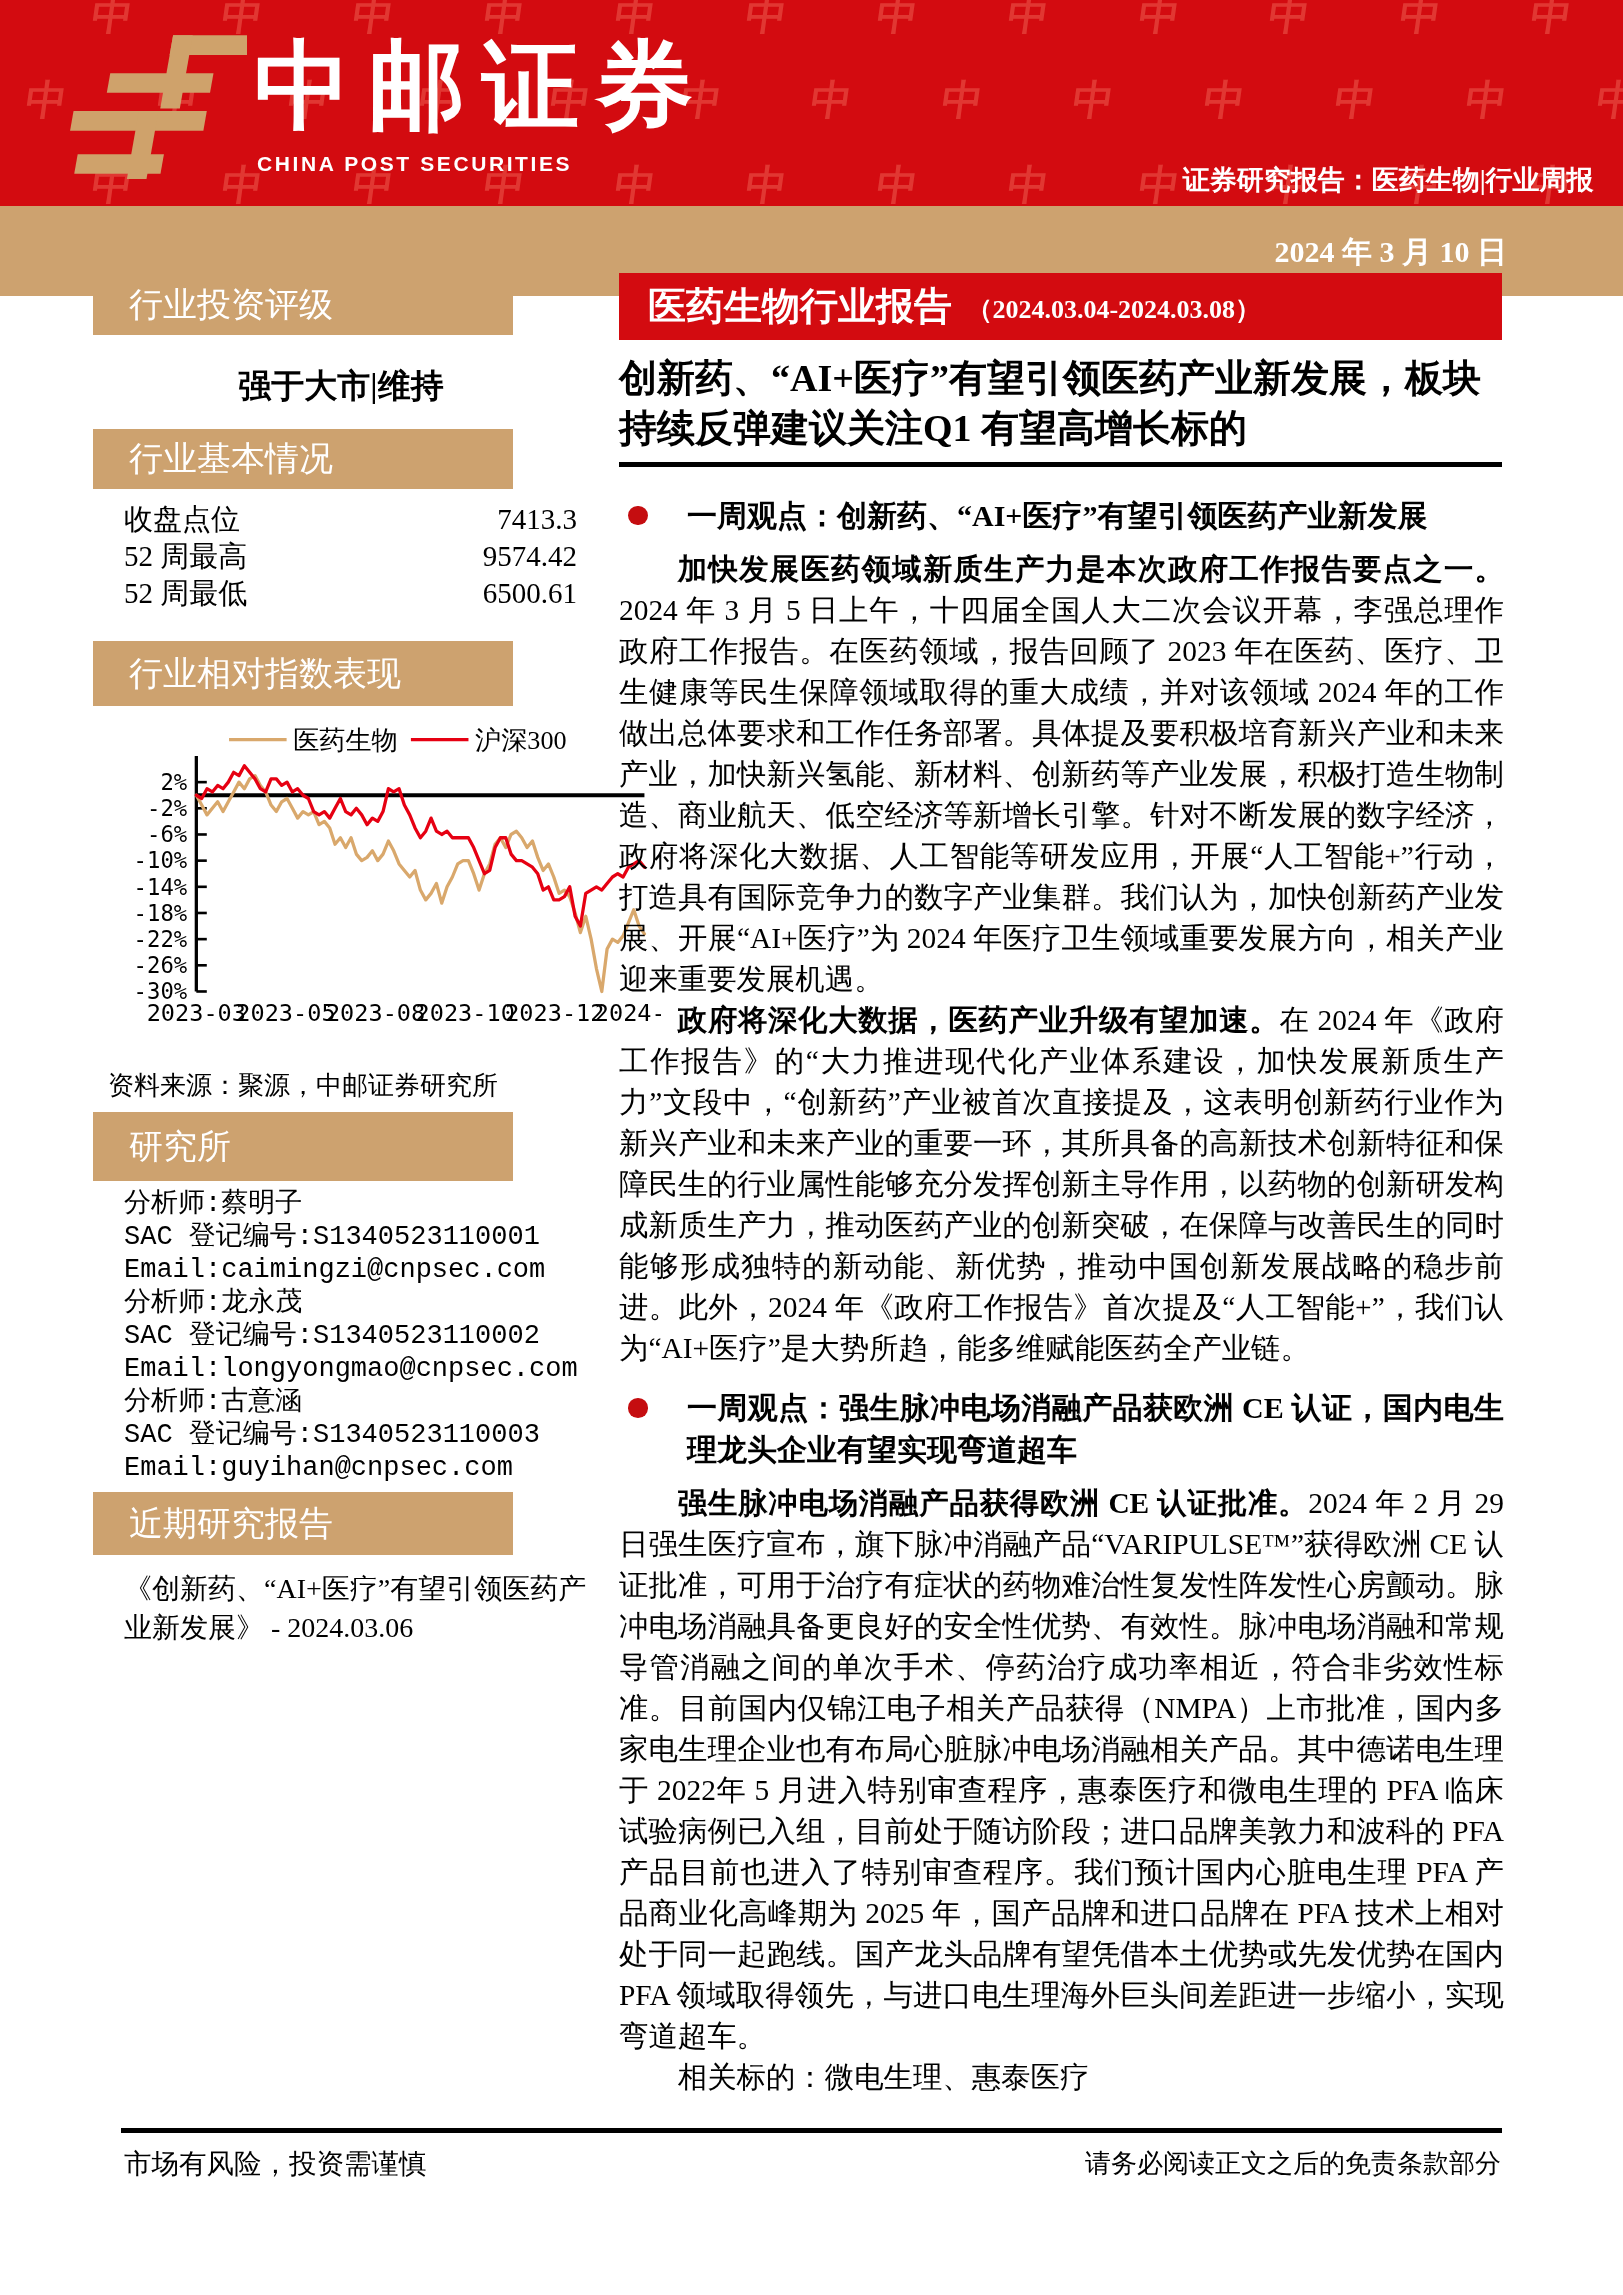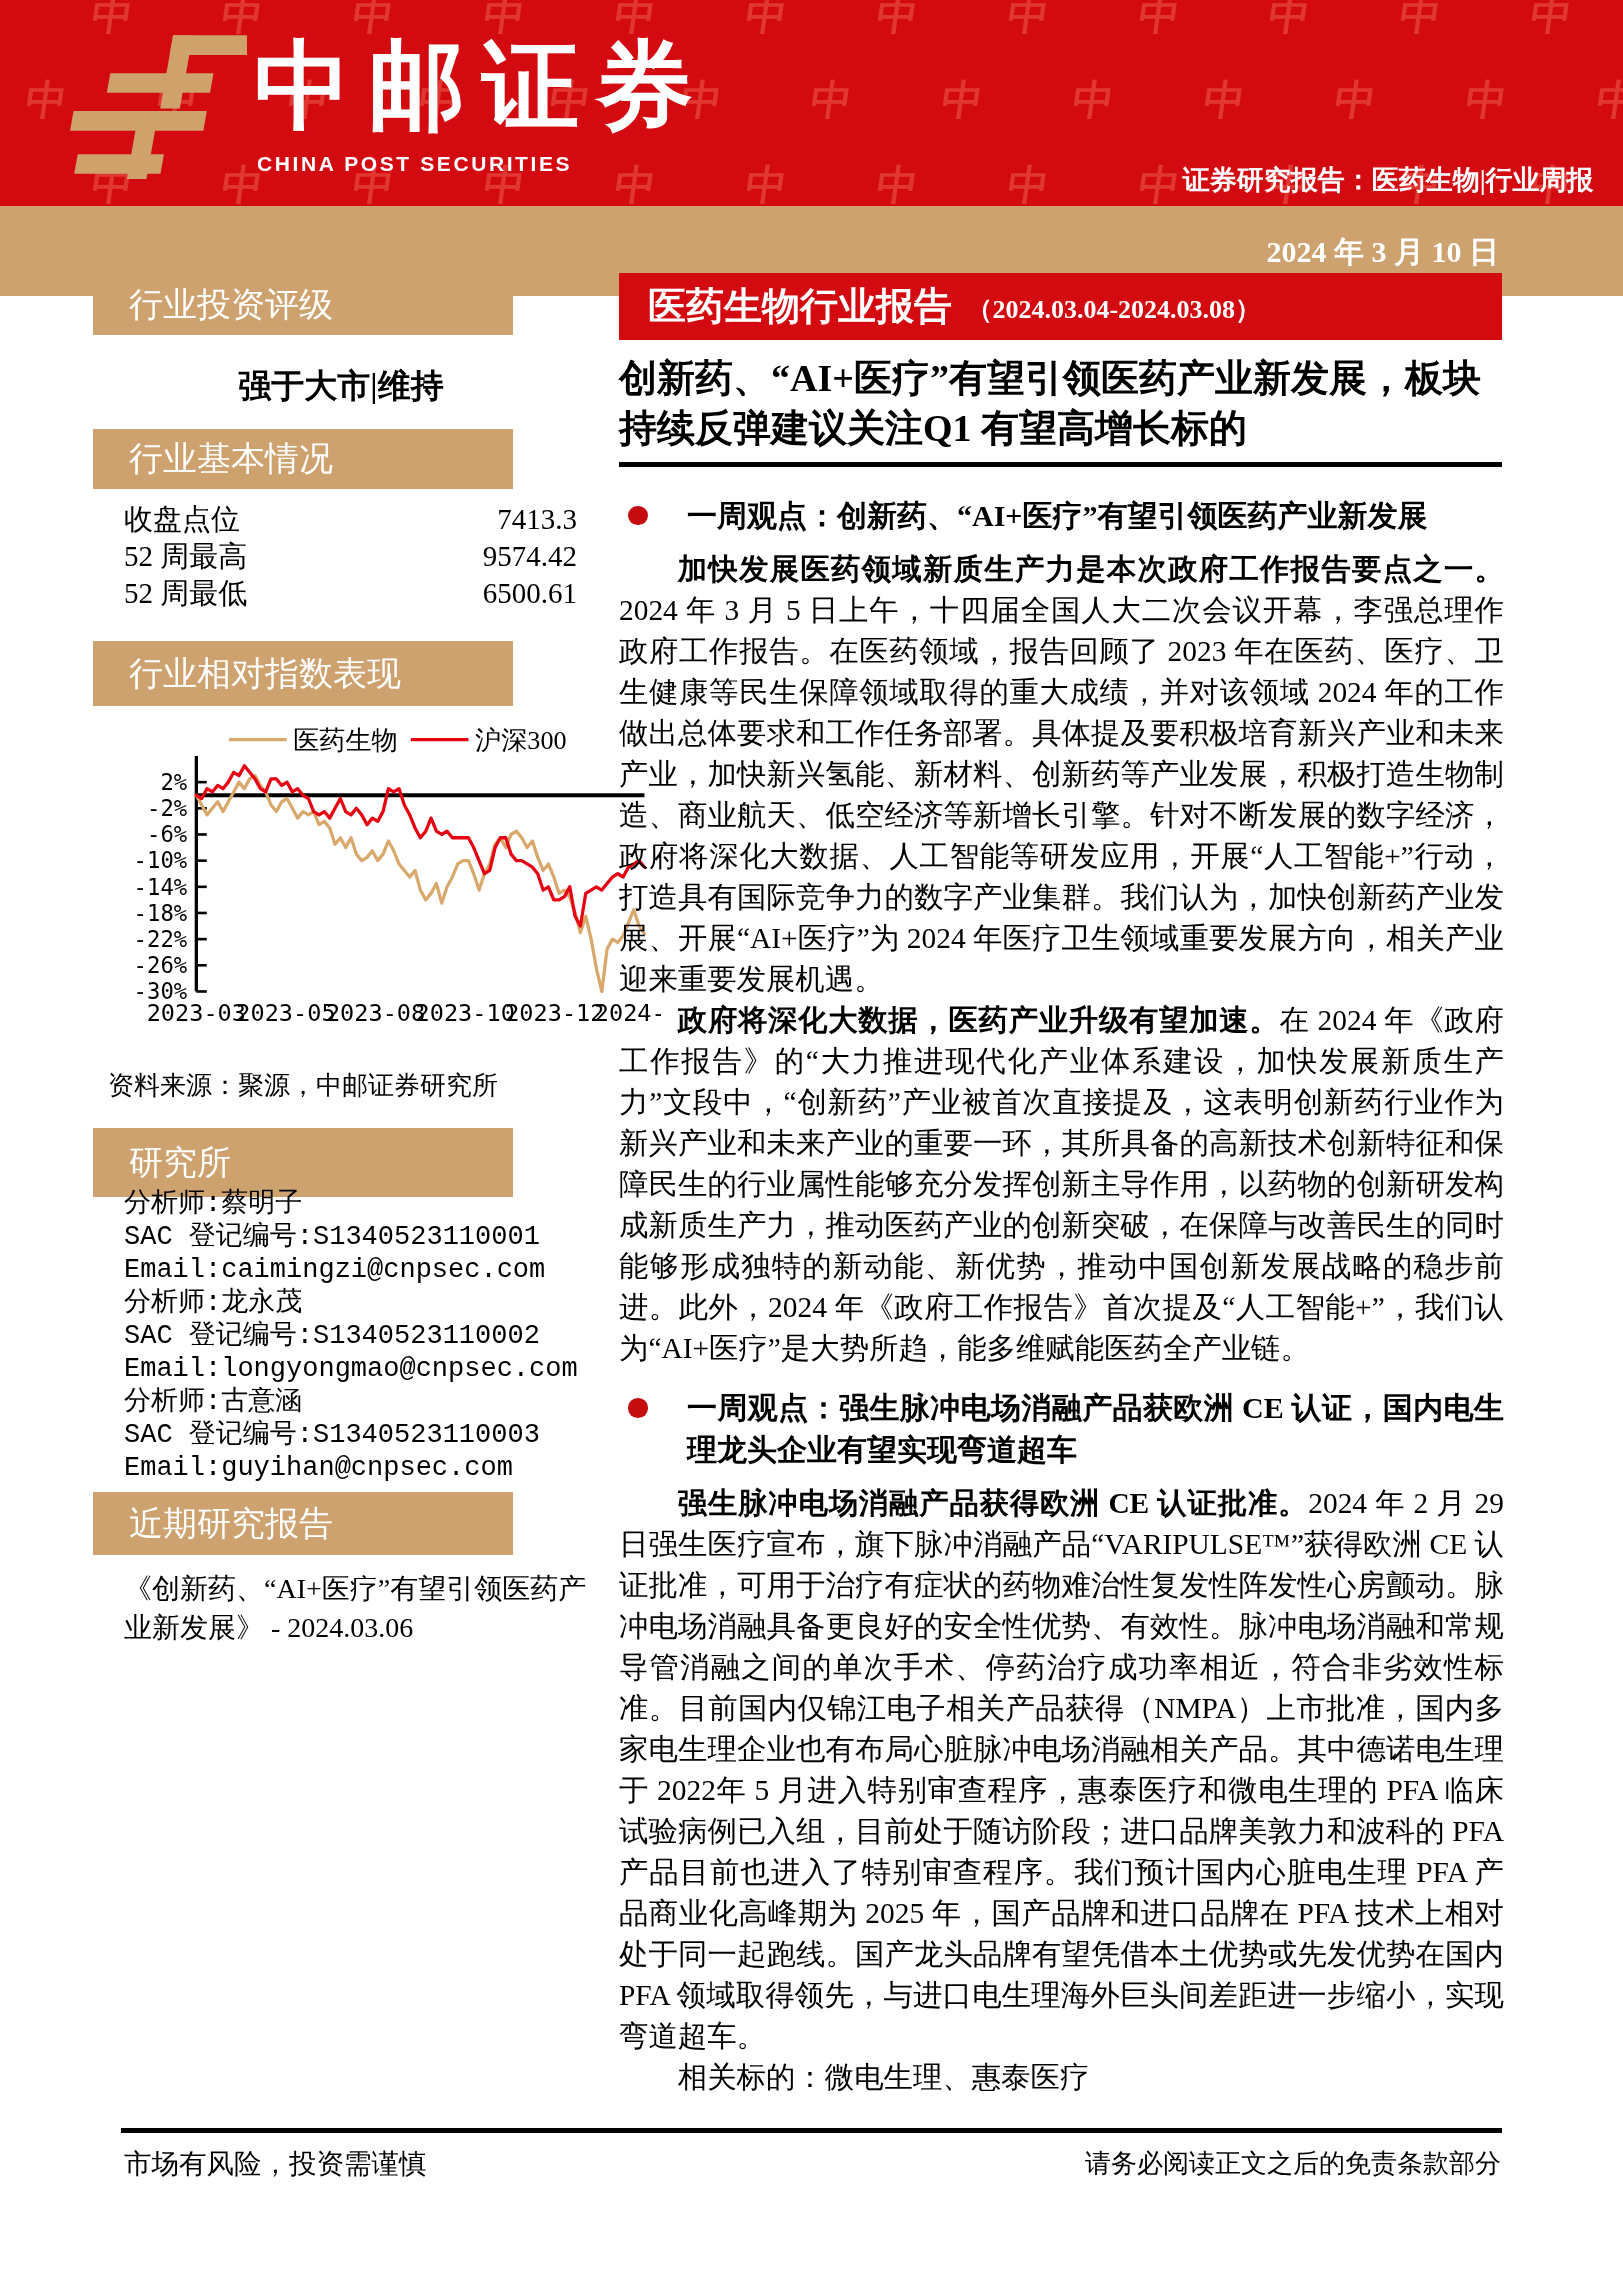--- a/index.html
+++ b/index.html
@@ -10,21 +10,21 @@
   
   .red-banner{position:absolute;left:0;top:0;width:1623px;height:206px;background:#d30b10;overflow:hidden;}
   #wm span{position:absolute;font-size:41px;font-weight:bold;color:rgba(255,150,125,.32);transform:skewX(-8deg);
            font-family:"Liberation Sans",sans-serif;}
   .brand-cn{position:absolute;left:254px;top:34px;font-size:97px;line-height:1.1;font-weight:bold;color:#fff;
             letter-spacing:17px;font-family:"Liberation Serif",serif;}
   .brand-en{position:absolute;left:257px;top:152px;font-size:21px;color:#fff;letter-spacing:2.6px;
             font-family:"Liberation Sans",sans-serif;font-weight:bold;}
   .report-label{position:absolute;right:29.4px;top:162px;font-size:27px;color:#fff;font-weight:bold;}
   .tan-band{position:absolute;left:0;top:206px;width:1623px;height:90px;background:#cda26f;}
-  .band-date{position:absolute;right:124px;top:26px;font-size:30px;color:#fff;font-weight:bold;}
+  .band-date{position:absolute;right:116px;top:26px;font-size:30px;color:#fff;font-weight:bold;}
 
   
   .side-hd{position:absolute;left:93px;width:420px;height:60px;background:#cda26f;color:#fff;
            font-size:34px;display:flex;align-items:center;padding-left:36px;box-sizing:border-box;}
   .rating{position:absolute;left:93px;top:364px;width:496px;text-align:center;font-size:33px;font-weight:bold;}
   .brow{position:absolute;left:124px;width:453px;height:37px;font-size:29px;
         display:flex;justify-content:space-between;align-items:center;}
   .src-note{position:absolute;left:108px;top:1068px;font-size:26px;}
   .analysts{position:absolute;left:124px;top:1188px;font-size:27px;line-height:33px;
             font-family:"Liberation Mono","DejaVu Sans Mono",monospace;}
@@ -168,21 +168,21 @@
       <polyline points="150.0,115.0 158.2,130.0 166.3,145.0 174.5,135.0 182.6,125.0 190.8,140.0 198.9,125.0 207.1,110.0 215.2,95.0 223.4,105.0 231.5,90.0 239.7,85.0 247.9,100.0 256.0,110.0 264.2,130.0 272.3,140.0 280.5,125.0 288.6,120.0 296.8,135.0 304.9,150.0 313.1,140.0 321.3,145.0 329.4,140.0 337.6,160.0 345.7,155.0 353.9,165.0 362.0,190.0 370.2,180.0 378.3,195.0 386.5,180.0 394.6,205.0 402.8,215.0 411.0,210.0 419.1,200.0 427.3,215.0 435.4,205.0 443.6,185.0 451.7,200.0 459.9,220.0 468.0,230.0 476.2,240.0 484.3,230.0 492.5,260.0 500.7,275.0 508.8,265.0 517.0,250.0 525.1,280.0 533.3,255.0 541.4,240.0 549.6,220.0 557.7,215.0 565.9,215.0 574.0,235.0 582.2,260.0 590.4,235.0 598.5,220.0 606.7,190.0 614.8,180.0 623.0,195.0 631.1,175.0 639.3,170.0 647.4,180.0 655.6,195.0 663.8,185.0 671.9,210.0 680.1,230.0 688.2,220.0 696.4,240.0 704.5,265.0 712.7,260.0 720.8,270.0 729.0,295.0 737.1,325.0 745.3,300.0 753.5,335.0 761.6,380.0 769.8,415.0 777.9,350.0 786.1,335.0 794.2,340.0 802.4,330.0 810.5,310.0 818.7,290.0 826.8,315.0 835.0,327.0" fill="none" stroke="#d9a86c" stroke-width="5" stroke-linejoin="round" stroke-linecap="round"></polyline>
       <polyline points="150.0,115.0 158.2,120.0 166.3,105.0 174.5,110.0 182.6,100.0 190.8,105.0 198.9,95.0 207.1,80.0 215.2,85.0 223.4,70.0 231.5,80.0 239.7,90.0 247.9,105.0 256.0,110.0 264.2,90.0 272.3,90.0 280.5,100.0 288.6,95.0 296.8,110.0 304.9,105.0 313.1,115.0 321.3,120.0 329.4,140.0 337.6,145.0 345.7,140.0 353.9,150.0 362.0,135.0 370.2,120.0 378.3,140.0 386.5,145.0 394.6,135.0 402.8,145.0 411.0,160.0 419.1,150.0 427.3,155.0 435.4,140.0 443.6,105.0 451.7,110.0 459.9,105.0 468.0,130.0 476.2,145.0 484.3,165.0 492.5,180.0 500.7,170.0 508.8,150.0 517.0,170.0 525.1,175.0 533.3,170.0 541.4,180.0 549.6,180.0 557.7,180.0 565.9,180.0 574.0,195.0 582.2,215.0 590.4,235.0 598.5,230.0 606.7,195.0 614.8,180.0 623.0,180.0 631.1,205.0 639.3,215.0 647.4,215.0 655.6,220.0 663.8,225.0 671.9,235.0 680.1,260.0 688.2,255.0 696.4,275.0 704.5,275.0 712.7,270.0 720.8,255.0 729.0,300.0 737.1,315.0 745.3,265.0 753.5,260.0 761.6,255.0 769.8,260.0 777.9,250.0 786.1,240.0 794.2,235.0 802.4,240.0 810.5,225.0 818.7,220.0 826.8,215.0 835.0,225.0" fill="none" stroke="#e60012" stroke-width="5" stroke-linejoin="round" stroke-linecap="round"></polyline>
       <line x1="200" y1="30" x2="288" y2="30" stroke="#d9a86c" stroke-width="5"></line>
       <text x="298" y="44" font-size="40" font-family="&quot;Liberation Serif&quot;,serif">医药生物</text>
       <line x1="478" y1="30" x2="566" y2="30" stroke="#e60012" stroke-width="5"></line>
       <text x="576" y="44" font-size="40" font-family="&quot;Liberation Serif&quot;,serif">沪深300</text>
     </svg>
 
   <div class="src-note">资料来源：聚源，中邮证券研究所</div>
 
-  <div class="side-hd" style="top:1112px;height:69px;margin-top:16px;">
+  <div class="side-hd" style="top:1112px;height:69px;">
     <span>研究所</span>
   </div>
 
   <div class="analysts">
     <div>分析师:蔡明子</div>
     <div>SAC 登记编号:S1340523110001</div>
     <div>Email:caimingzi@cnpsec.com</div>
     <div>分析师:龙永茂</div>
     <div>SAC 登记编号:S1340523110002</div>
     <div>Email:longyongmao@cnpsec.com</div>

